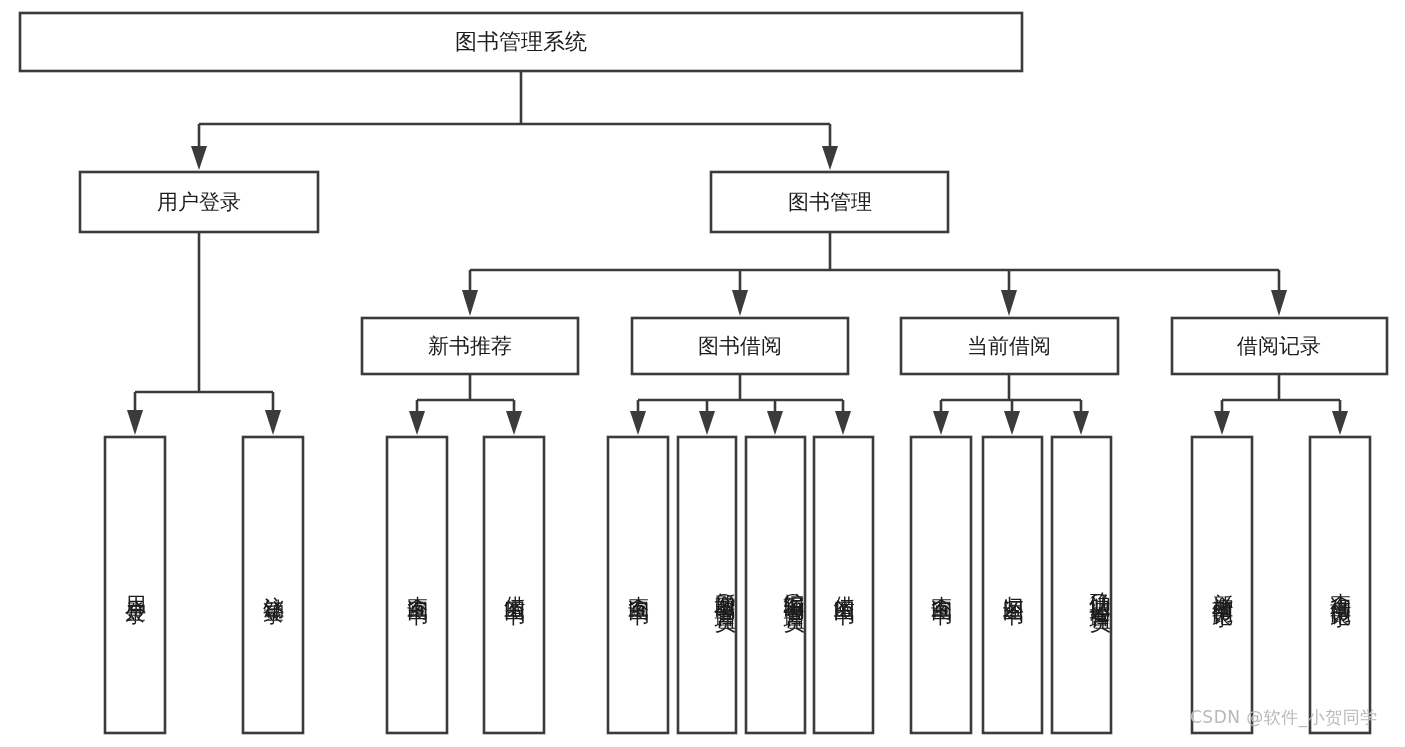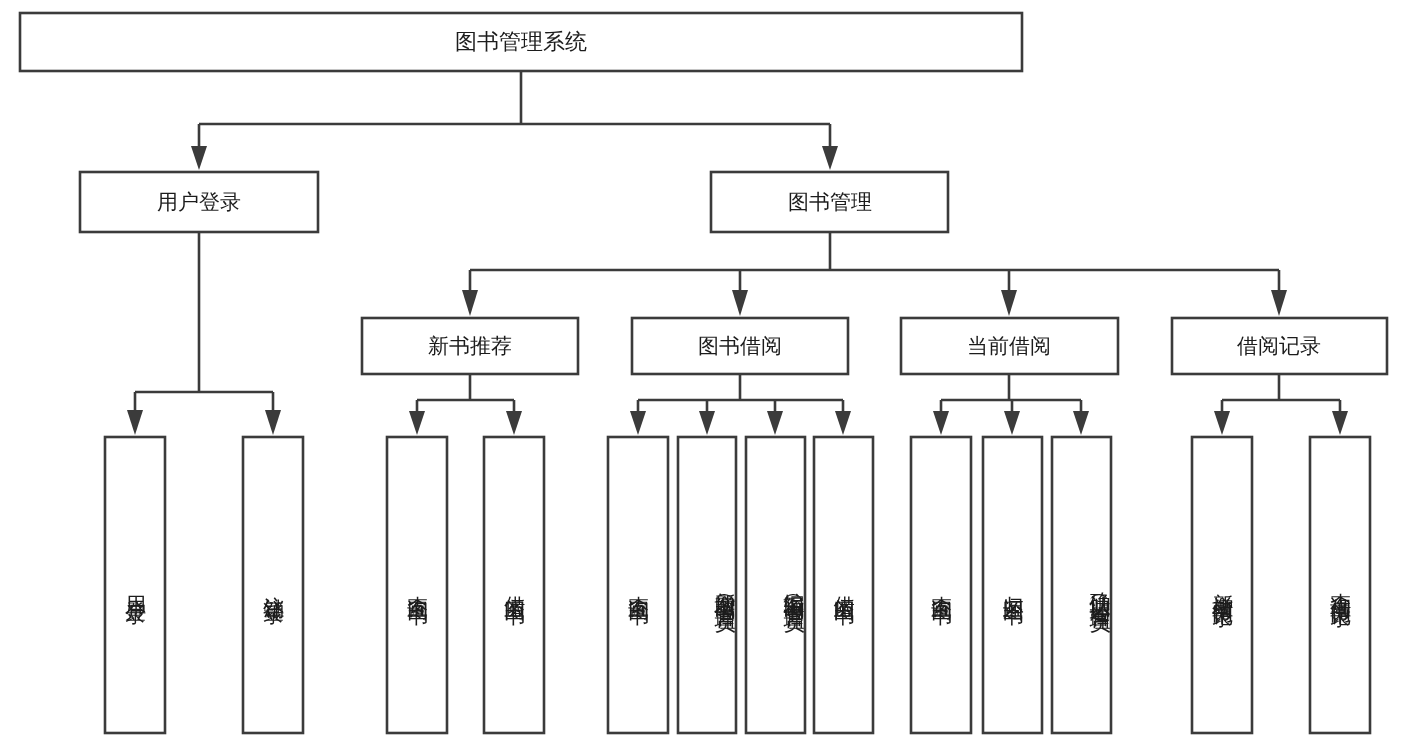--- a/index.html
+++ b/index.html
@@ -231,14 +231,15 @@
   <div class="leaf-label-box" style="left:911px; top:437px; width:60px; height:296px;">查询图书</div>
 
   <div class="leaf-label-box" style="left:983px; top:437px; width:59px; height:296px;">归还图书</div>
 
   <div class="leaf-label-box" style="left:1052px; top:437px; width:59px; height:296px; align-items:flex-start; padding-top:6px; box-sizing:border-box;">确认归还（管理员）</div>
 
   <div class="leaf-label-box" style="left:1192px; top:437px; width:60px; height:296px;">新增借阅记录</div>
 
   <div class="leaf-label-box" style="left:1310px; top:437px; width:60px; height:296px;">查询借阅记录</div>
 
+  <div class="watermark" style="left:1190px; top:706px;">CSDN @软件_小贺同学</div>
 
 </div>
 
 </body></html>

